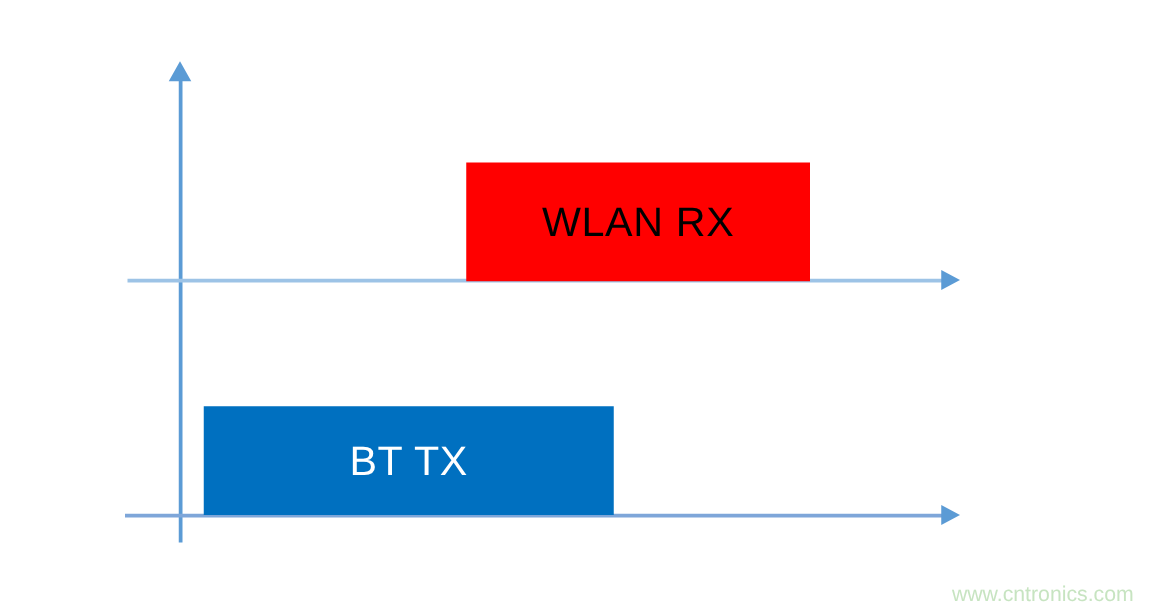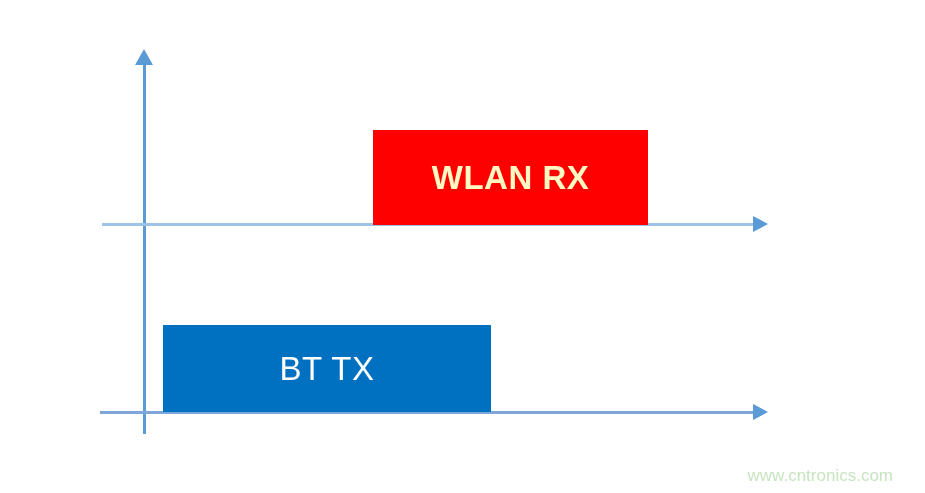--- a/index.html
+++ b/index.html
@@ -68,40 +68,40 @@
     position: absolute;
     left: 303px;
     top: 429px;
     width: 230px;
     text-align: center;
     font-size: 36px;
     color: #141414;
   }
   .watermark {
     position: absolute;
-    right: 32px;
+    right: 18px;
     bottom: 7px;
     font-size: 17px;
   }
 </style>
 </head>
 <body>
 
 <div class="canvas">
 
   <div class="v-axis-arrow" style="border-bottom-color: rgb(91, 155, 213);"></div>
   <div class="v-axis-line" style="background-color: rgb(91, 155, 213);"></div>
 
   <div class="h-axis-line upper" style="background-color: rgb(157, 195, 230);"></div>
   <div class="h-axis-arrow upper" style="border-left-color: rgb(91, 155, 213);"></div>
 
   <div class="h-axis-line lower" style="background-color: rgb(126, 166, 217);"></div>
   <div class="h-axis-arrow lower" style="border-left-color: rgb(91, 155, 213);"></div>
 
-  <div class="block wlan" style="background-color: rgb(255, 0, 0); color: #fef9c3; font-weight: bold;">
+  <div class="block wlan" style="background-color: rgb(255, 0, 0); color: #000000;">
     <span>WLAN RX</span>
   </div>
 
   <div class="block bt" style="background-color: rgb(0, 112, 192); color: rgb(255, 255, 255); justify-content: center;">
     <span>BT TX</span>
   </div>
 
 
   <div class="watermark" style="color: rgb(199, 228, 193);">www.cntronics.com</div>
 

